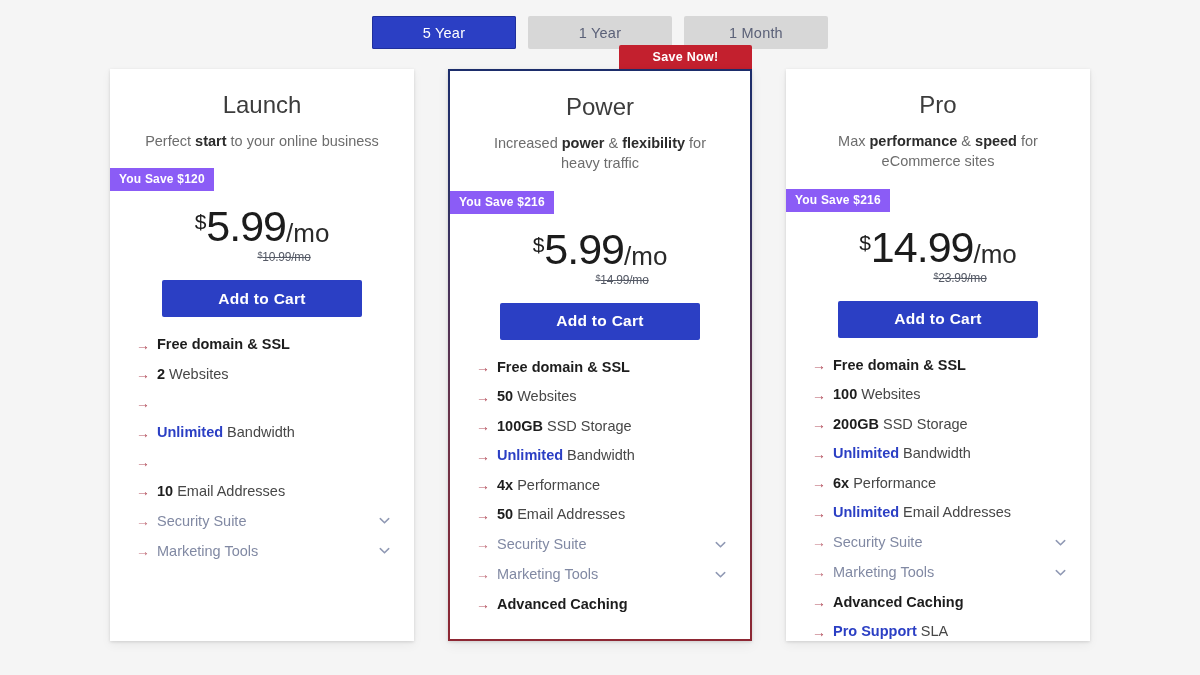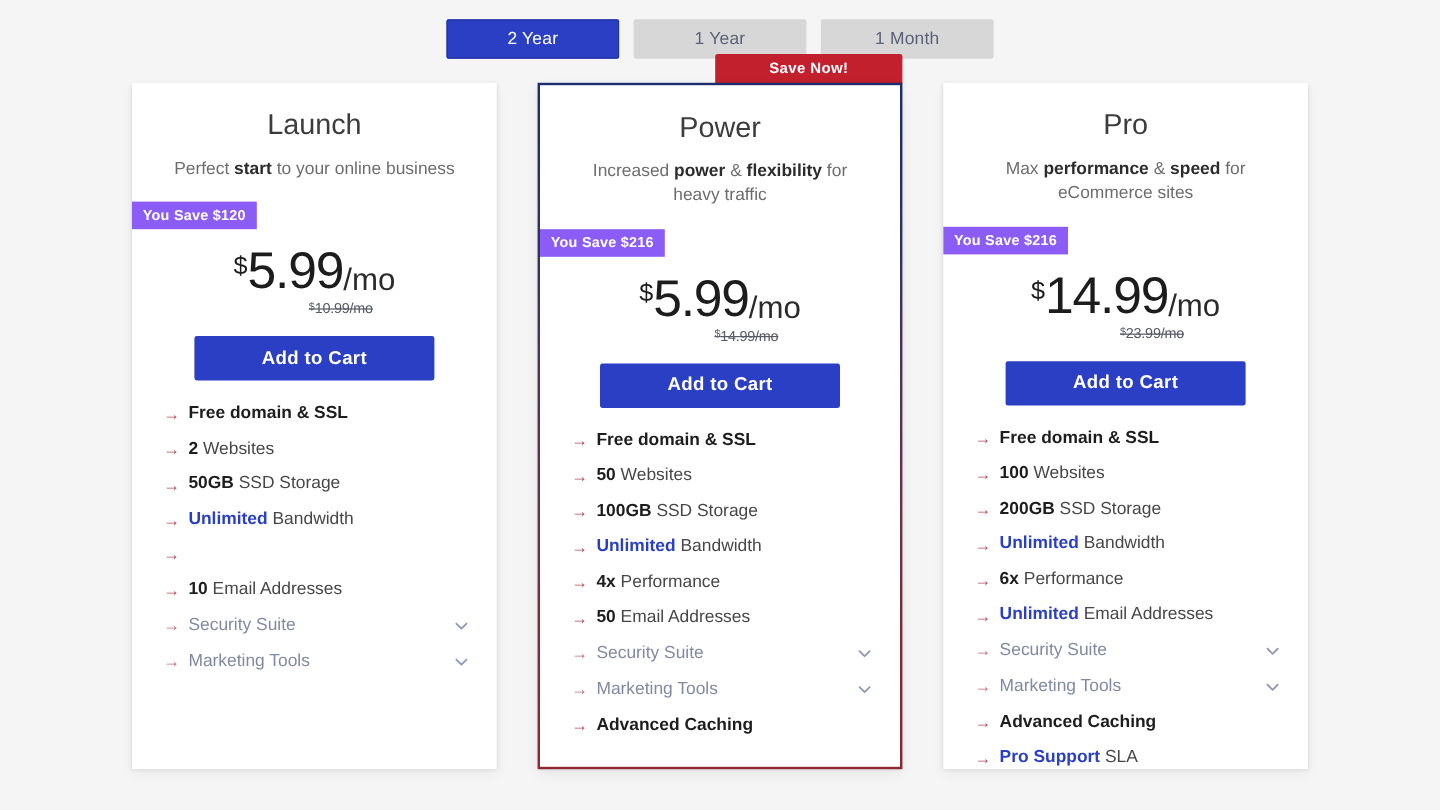--- a/index.html
+++ b/index.html
@@ -88,21 +88,21 @@
   .ribbon {
     position: absolute;
     top: -24px;
     right: 0;
     background: #c3202e;
     color: #ffffff;
     font-size: 12.5px;
     font-weight: bold;
     letter-spacing: .3px;
     padding: 5px 16px 6px 16px;
-    width: 156px;
+    width: 133px;
     text-align: center;
     border-radius: 2px 2px 0 0;
   }
 
   
   .plan-name {
     text-align: center;
     font-size: 24px;
     font-weight: normal;
     color: #3c3c3c;
@@ -226,21 +226,21 @@
     margin-left: auto;
     color: #9099b4;
     display: inline-flex;
     align-items: center;
   }
 </style>
 </head>
 <body>
 
 <div class="term-toggle" id="termToggle">
-    <button class="term-btn active">2 Year</button>
+    <button class="term-btn active">5 Year</button>
     <button class="term-btn">1 Year</button>
     <button class="term-btn">1 Month</button>
   </div>
 
 <div class="cards" id="cardsRow">
     <div class="card-wrap">
       <div class="card plain">
         <div class="plan-name">Launch</div>
         <div class="plan-tagline"><span>Perfect </span><b>start</b><span> to your online business</span></div>
         <div><span class="save-badge">You Save $120</span></div>
@@ -254,21 +254,20 @@
           <li class="feature allbold">
             <span class="feat-arrow">→</span>
             <span class="feat-text"><b>Free domain &amp; SSL</b></span>
           </li>
           <li class="feature">
             <span class="feat-arrow">→</span>
             <span class="feat-text"><b>2</b><span> Websites</span></span>
           </li>
           <li class="feature">
             <span class="feat-arrow">→</span>
-            <span class="feat-text"><b>50GB</b><span> SSD Storage</span></span>
           </li>
           <li class="feature">
             <span class="feat-arrow">→</span>
             <span class="feat-text"><span class="hl">Unlimited</span><span> Bandwidth</span></span>
           </li>
           <li class="feature">
             <span class="feat-arrow">→</span>
           </li>
           <li class="feature">
             <span class="feat-arrow">→</span>

